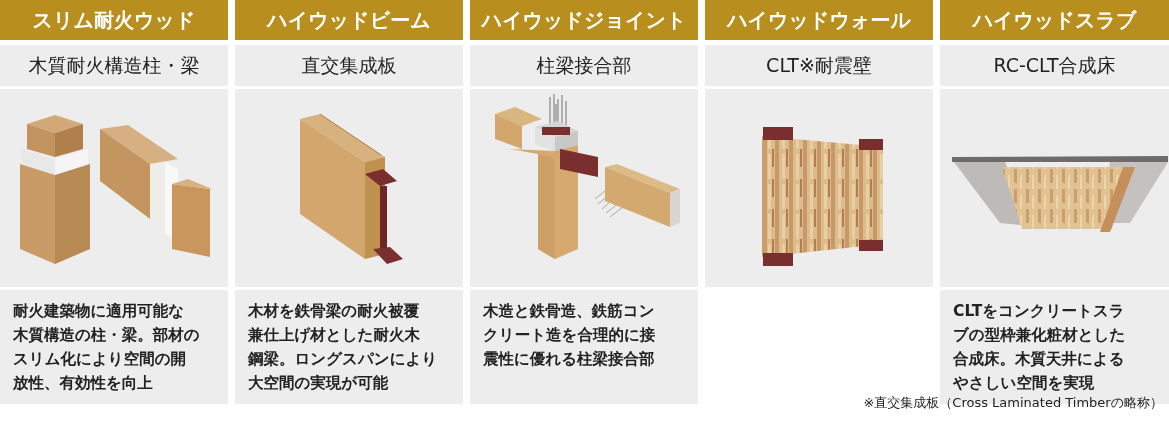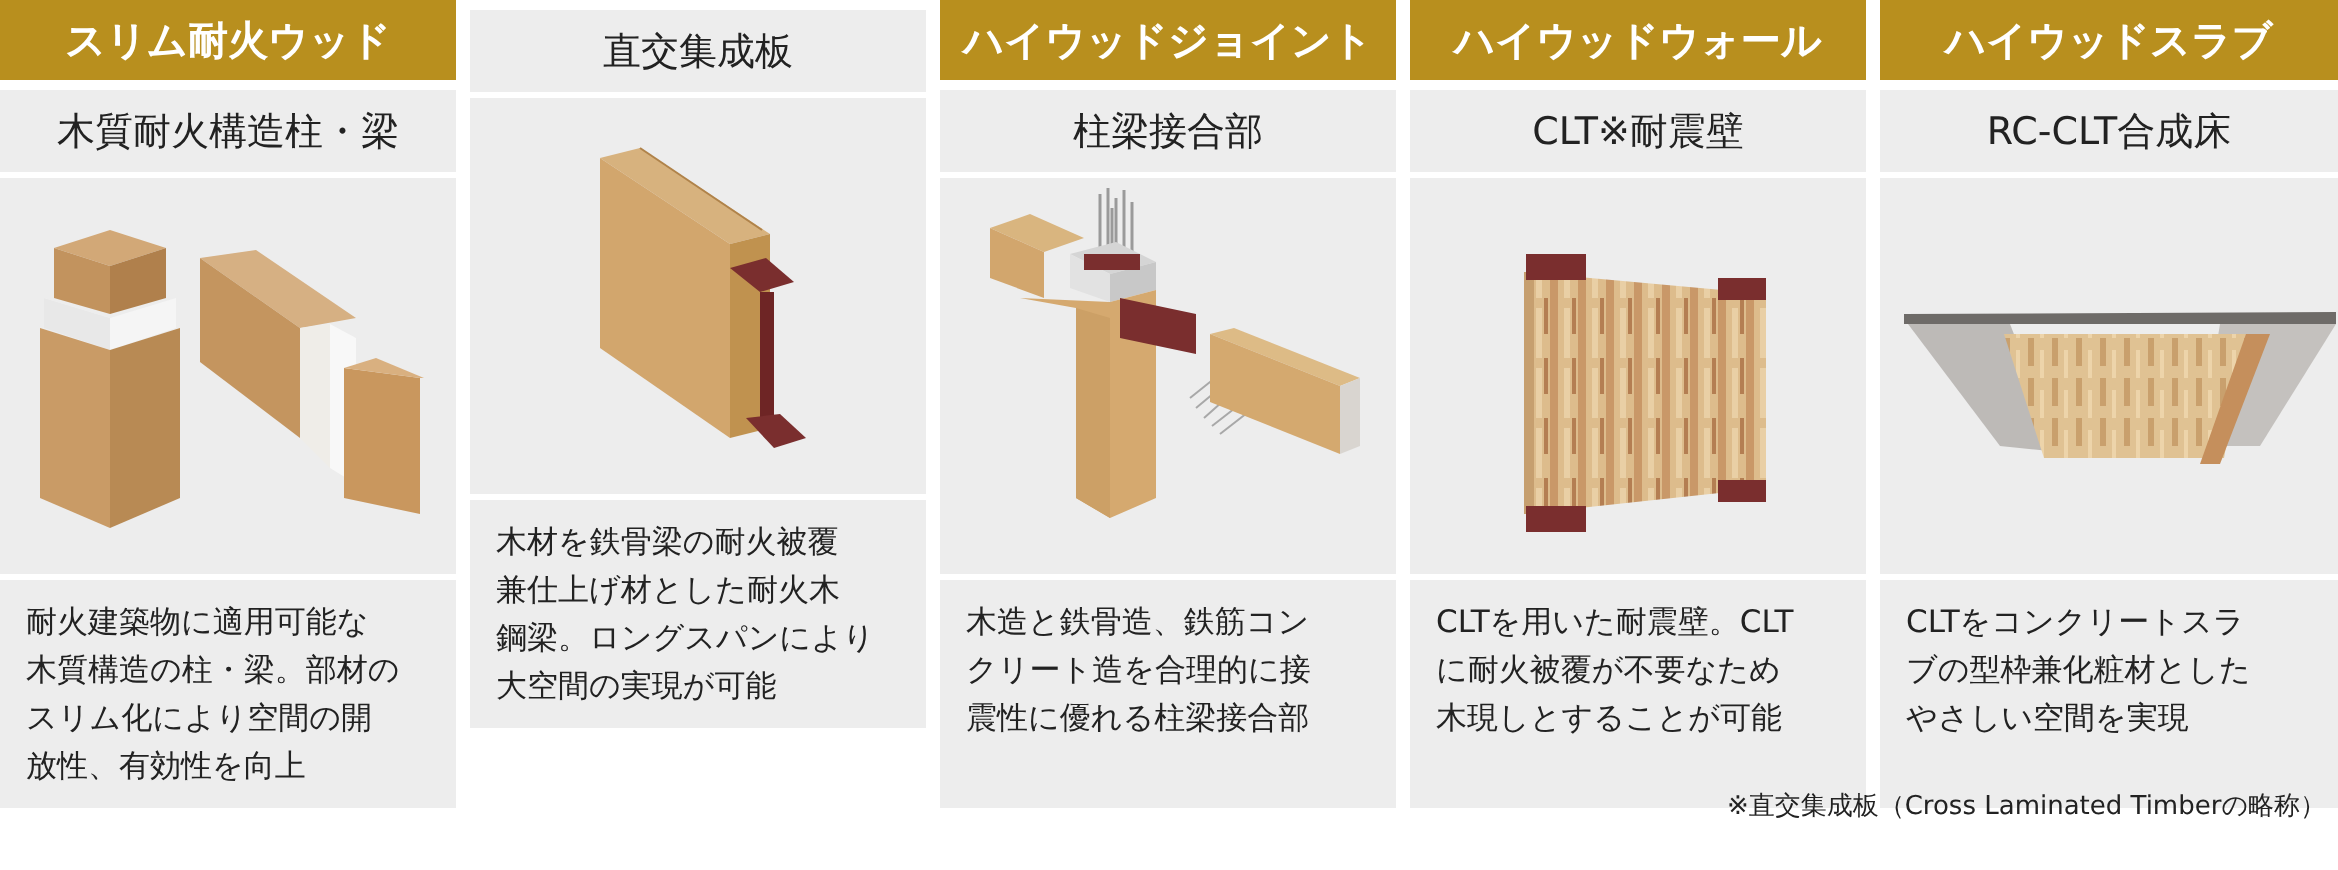--- a/index.html
+++ b/index.html
@@ -8,21 +8,21 @@
   .grid { position: absolute; left: 0; top: 0; width: 1169px; display: flex; gap: 7px; }
   .col { width: 228px; display: flex; flex-direction: column; }
   .col:last-child { width: 229px; }
   .hdr { height: 40px; background: #B88F1E; color: #fff; display: flex; align-items: center;
          justify-content: center; font-size: 20px; font-weight: bold; letter-spacing: 0px; white-space: nowrap; }
   .sub { margin-top: 5px; height: 41px; background: #EDEDED; display: flex; align-items: center;
          justify-content: center; font-size: 19px; color: #222; white-space: nowrap; }
   .img { margin-top: 3px; height: 198px; background: #EDEDED; position: relative; overflow: hidden; }
   .img svg { position: absolute; left: 0; top: 0; }
   .txt { margin-top: 3px; height: 114px; background: #EDEDED; box-sizing: border-box;
-         padding: 9px 10px 0 13px; font-size: 15.5px; line-height: 24px; color: #222; }
+         padding: 9px 10px 0 13px; font-size: 15.5px; line-height: 24px; color: #222; font-weight: bold; }
   .txt div { white-space: nowrap; }
   .foot { position: absolute; right: 6px; top: 394px; font-size: 13px; color: #222; white-space: nowrap; }
 </style>
 </head>
 <body>
 
 <div class="grid">
 
   <div class="col">
     <div class="hdr">スリム耐火ウッド</div>
@@ -48,20 +48,21 @@
     </div>
     <div class="txt">
       <div>耐火建築物に適用可能な</div>
       <div>木質構造の柱・梁。部材の</div>
       <div>スリム化により空間の開</div>
       <div>放性、有効性を向上</div>
     </div>
   </div>
 
   <div class="col">
+    <div class="hdr">ハイウッドビーム</div>
     <div class="sub">直交集成板</div>
     <div class="img">
       <svg width="228" height="198" viewBox="0 0 228 198">
         <polygon points="65,30 85,25 150,68 130,73" fill="#D7B27E"></polygon>
         <polygon points="65,30 130,73 130,170 65,125" fill="#D2A66D"></polygon>
         <polygon points="130,73 150,68 150,165 130,170" fill="#C0924F"></polygon>
         <line x1="85" y1="25" x2="146" y2="66" stroke="#B0834A" stroke-width="1"></line>
         <polygon points="130,85 148,80 162,92 145,97" fill="#7A2E2E"></polygon>
         <rect x="145" y="97" width="7" height="68" fill="#6E2525"></rect>
         <polygon points="138,160 155,158 168,170 152,175" fill="#7A2E2E"></polygon>
@@ -138,25 +139,20 @@
         </defs>
         <polygon points="57,47 178,58 178,155 57,168" fill="url(#cltgrain)"></polygon>
         <polygon points="57,47 62,47 62,168 57,168" fill="#C69F6F"></polygon>
 
         <rect x="58" y="38" width="30" height="13" fill="#7A2E2E"></rect>
         <rect x="58" y="164" width="30" height="13" fill="#7A2E2E"></rect>
         <rect x="154" y="50" width="24" height="11" fill="#7A2E2E"></rect>
         <rect x="154" y="151" width="24" height="11" fill="#7A2E2E"></rect>
       </svg>
     </div>
-    <div class="txt">
-      <div>CLTを用いた耐震壁。CLT</div>
-      <div>に耐火被覆が不要なため</div>
-      <div>木現しとすることが可能</div>
-    </div>
   </div>
 
   <div class="col">
     <div class="hdr">ハイウッドスラブ</div>
     <div class="sub">RC-CLT合成床</div>
     <div class="img">
       <svg width="229" height="198" viewBox="0 0 229 198">
         <defs>
           <pattern id="slabgrain" width="12" height="20" patternUnits="userSpaceOnUse">
             <rect width="12" height="20" fill="#E0C293"></rect>
@@ -167,19 +163,20 @@
         <polygon points="12,68 228,67 228,73 12,73" fill="#6E6B68"></polygon>
         <polygon points="14,73 65,73 90,137 60,134" fill="#BDBAB7"></polygon>
         <polygon points="170,73 228,73 190,134 160,134" fill="#C4C1BE"></polygon>
         <polygon points="62,78 183,78 172,140 82,140" fill="url(#slabgrain)"></polygon>
         <polygon points="183,78 195,78 170,143 160,143" fill="#C58F5C"></polygon>
       </svg>
     </div>
     <div class="txt">
       <div>CLTをコンクリートスラ</div>
       <div>ブの型枠兼化粧材とした</div>
+      <div>合成床。木質天井による</div>
       <div>やさしい空間を実現</div>
     </div>
   </div>
 
 </div>
 
 <div class="foot">※直交集成板（Cross Laminated Timberの略称）</div>
 
 </body></html>

